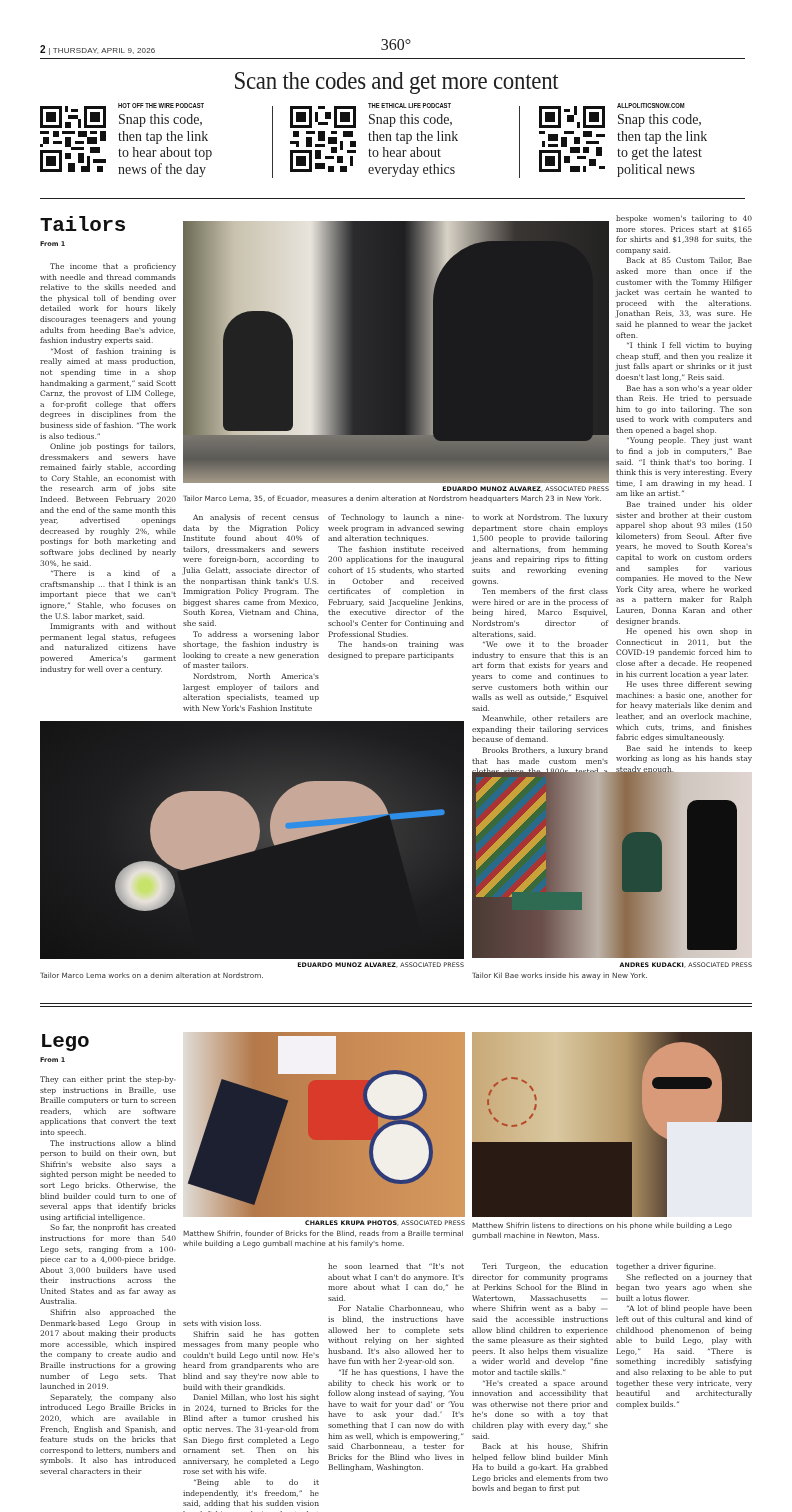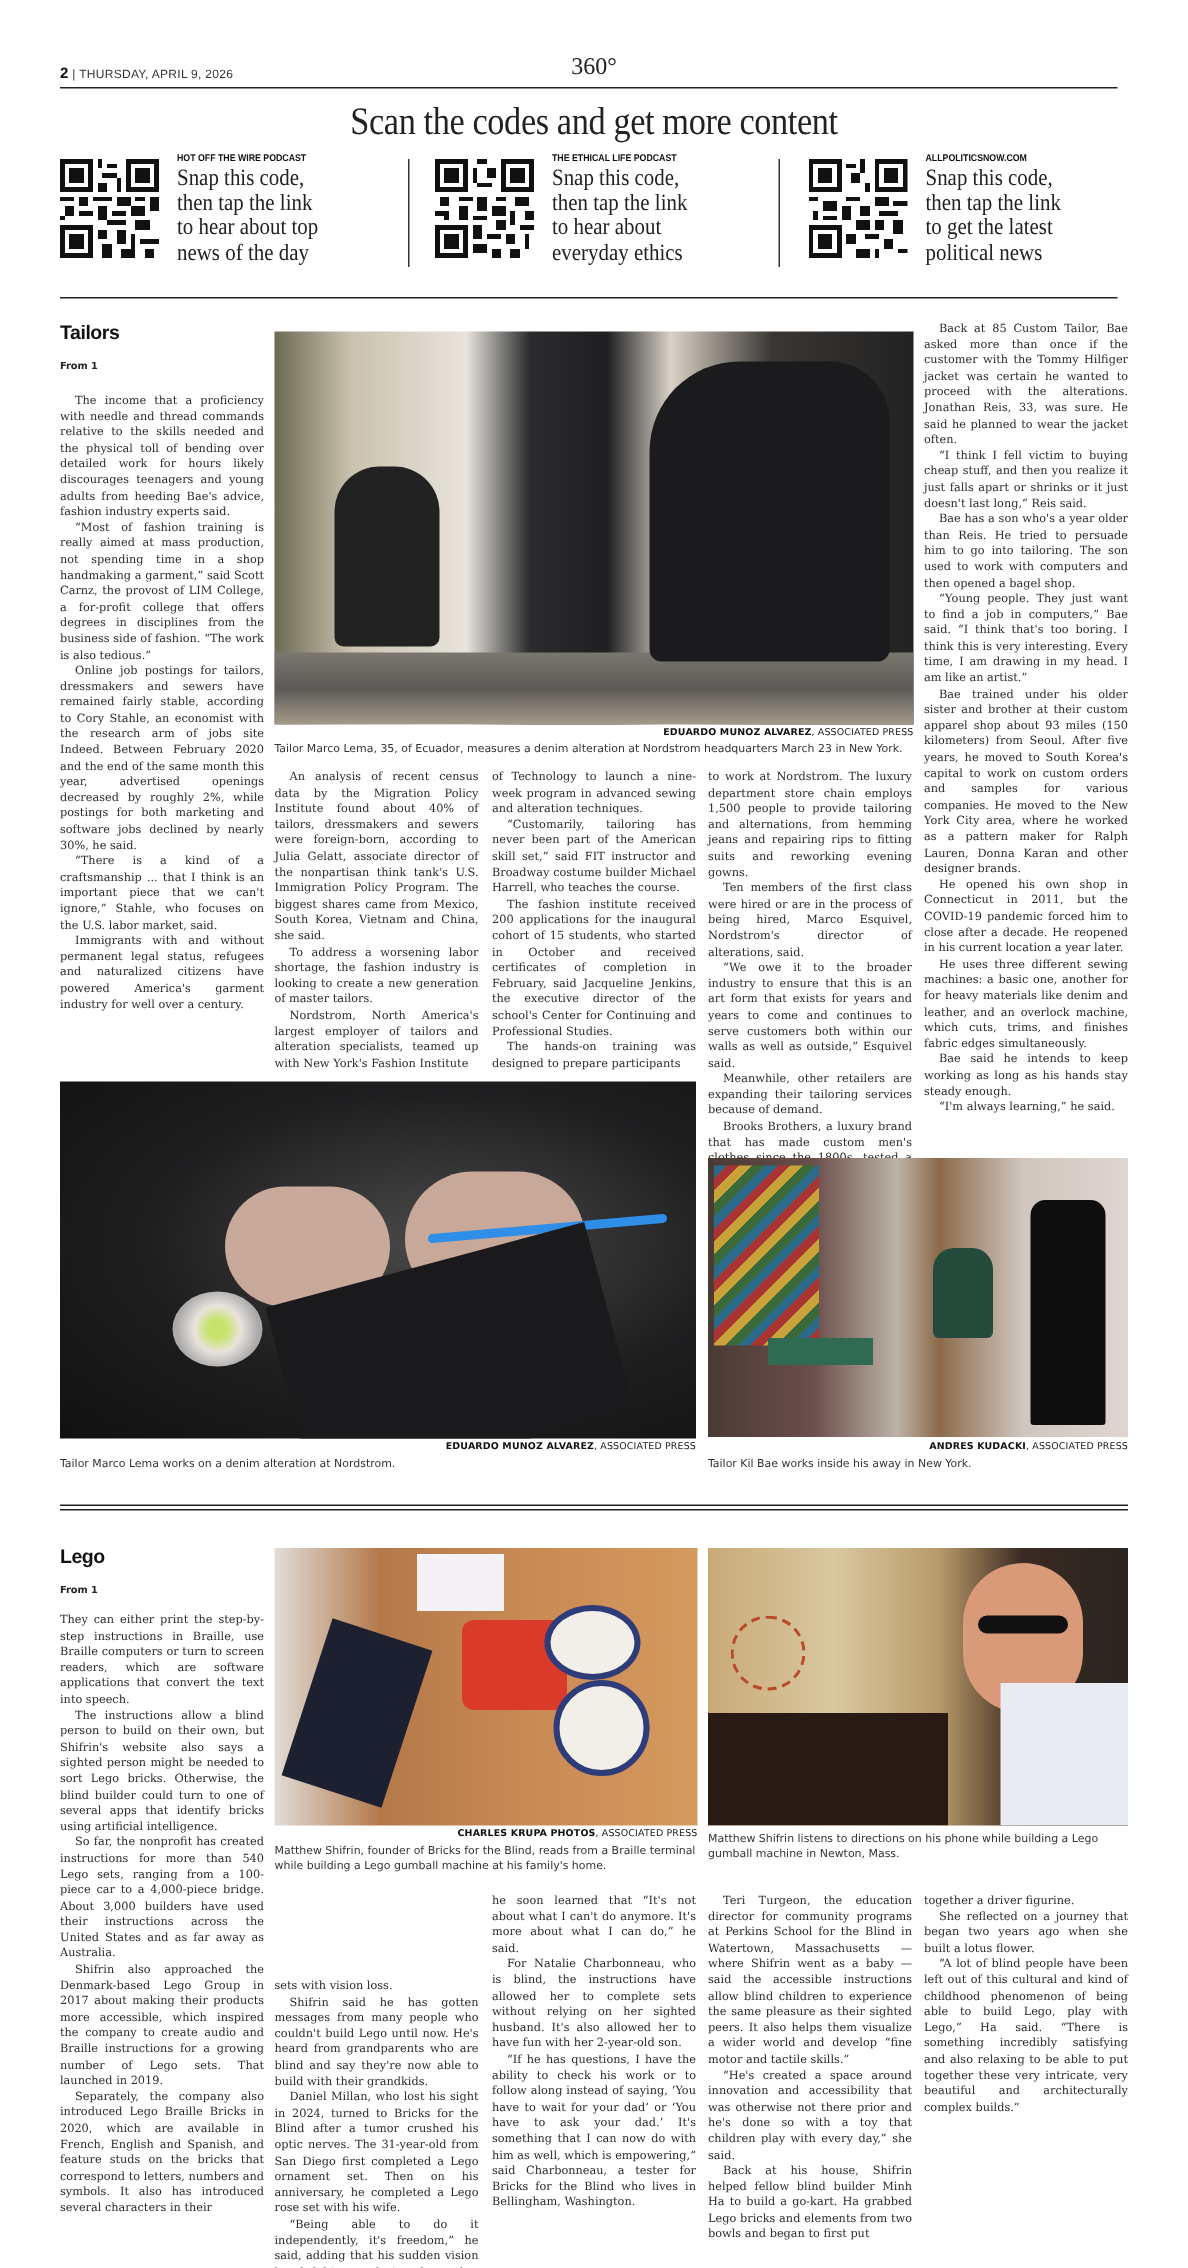--- a/index.html
+++ b/index.html
@@ -9,21 +9,21 @@
 .folio{left:40px;top:44px;font-family:"Liberation Sans",sans-serif;font-size:8px;color:#333;letter-spacing:.2px}
 .folio b{font-size:10px;font-weight:bold;color:#111}
 .section{left:0;width:792px;top:36px;text-align:center;font-family:"Liberation Serif",serif;font-size:16px;color:#222}
 .rule{height:0;border-top:1.5px solid #222}
 .scan-title{left:0;width:792px;top:66px;text-align:center;font-family:"Liberation Serif",serif;font-size:26px;color:#222;letter-spacing:-.3px;transform:scaleX(.88)}
 .qr{width:66px;height:66px}
 .qr svg{width:100%;height:100%}
 .promo-kicker{font-family:"Liberation Sans",sans-serif;font-weight:bold;font-size:6.5px;color:#111;transform:scaleX(.9);transform-origin:left}
 .promo-text{font-family:"Liberation Serif",serif;font-size:15.5px;line-height:16.5px;color:#222;width:110px;transform:scaleX(.9);transform-origin:left}
 .vsep{width:0;border-left:1px solid #333}
-.headline{font-family:Liberation Sans, sans-serif;font-weight:bold;font-size:13px;color:#111;letter-spacing:-.3px}
+.headline{font-family:Liberation Mono, monospace;font-weight:bold;font-size:21px;color:#111;letter-spacing:-.3px}
 .from{font-family:"DejaVu Sans",sans-serif;font-weight:bold;font-size:6.5px;color:#222}
 .col{font-family:"DejaVu Serif",serif;font-size:7.55px;line-height:10.6px;color:#2a2a2a;text-align:justify;hyphens:auto}
 .col p{text-indent:10px}
 .col p.noind{text-indent:0}
 .credit{font-family:"DejaVu Sans",sans-serif;font-size:6.3px;color:#222;text-align:right;letter-spacing:.1px}
 .credit b{font-weight:bold;color:#111}
 .caption{font-family:"DejaVu Sans",sans-serif;font-size:7.3px;line-height:9.8px;color:#333}
 .photo{overflow:hidden}
 .dbl{height:4px;border-top:1.5px solid #222;border-bottom:1.5px solid #222}
 </style>
@@ -217,34 +217,34 @@
 </div>
 
 <div class="abs col" style="left:183px;top:513px;width:136px">
   <p>An analysis of recent census data by the Migration Policy Institute found about 40% of tailors, dressmakers and sewers were foreign-born, according to Julia Gelatt, associate director of the nonpartisan think tank's U.S. Immigration Policy Program. The biggest shares came from Mexico, South Korea, Vietnam and China, she said.</p>
   <p>To address a worsening labor shortage, the fashion industry is looking to create a new generation of master tailors.</p>
   <p>Nordstrom, North America's largest employer of tailors and alteration specialists, teamed up with New York's Fashion Institute</p>
 </div>
 
 <div class="abs col" style="left:328px;top:513px;width:136px">
   <p class="noind">of Technology to launch a nine-week program in advanced sewing and alteration techniques.</p>
-  <p>“Customarily, tailoring has never been part of the American skill set,” said FIT instructor and Broadway costume builder Michael Harrell, who teaches the course.</p>
   <p>The fashion institute received 200 applications for the inaugural cohort of 15 students, who started in October and received certificates of completion in February, said Jacqueline Jenkins, the executive director of the school's Center for Continuing and Professional Studies.</p>
   <p>The hands-on training was designed to prepare participants</p>
 </div>
 
 <div class="abs col" style="left:472px;top:513px;width:136px">
   <p class="noind">to work at Nordstrom. The luxury department store chain employs 1,500 people to provide tailoring and alternations, from hemming jeans and repairing rips to fitting suits and reworking evening gowns.</p>
   <p>Ten members of the first class were hired or are in the process of being hired, Marco Esquivel, Nordstrom's director of alterations, said.</p>
   <p>“We owe it to the broader industry to ensure that this is an art form that exists for years and years to come and continues to serve customers both within our walls as well as outside,” Esquivel said.</p>
   <p>Meanwhile, other retailers are expanding their tailoring services because of demand.</p>
   <p>Brooks Brothers, a luxury brand that has made custom men's clothes since the 1800s, tested a similar service for women at five stores last year. This year, it expanded</p>
 </div>
 
 <div class="abs col" style="left:616px;top:214px;width:136px">
+  <p class="noind">bespoke women's tailoring to 40 more stores. Prices start at $165 for shirts and $1,398 for suits, the company said.</p>
   <p>Back at 85 Custom Tailor, Bae asked more than once if the customer with the Tommy Hilfiger jacket was certain he wanted to proceed with the alterations. Jonathan Reis, 33, was sure. He said he planned to wear the jacket often.</p>
   <p>“I think I fell victim to buying cheap stuff, and then you realize it just falls apart or shrinks or it just doesn't last long,” Reis said.</p>
   <p>Bae has a son who's a year older than Reis. He tried to persuade him to go into tailoring. The son used to work with computers and then opened a bagel shop.</p>
   <p>“Young people. They just want to find a job in computers,” Bae said. “I think that's too boring. I think this is very interesting. Every time, I am drawing in my head. I am like an artist.”</p>
   <p>Bae trained under his older sister and brother at their custom apparel shop about 93 miles (150 kilometers) from Seoul. After five years, he moved to South Korea's capital to work on custom orders and samples for various companies. He moved to the New York City area, where he worked as a pattern maker for Ralph Lauren, Donna Karan and other designer brands.</p>
   <p>He opened his own shop in Connecticut in 2011, but the COVID-19 pandemic forced him to close after a decade. He reopened in his current location a year later.</p>
   <p>He uses three different sewing machines: a basic one, another for for heavy materials like denim and leather, and an overlock machine, which cuts, trims, and finishes fabric edges simultaneously.</p>
   <p>Bae said he intends to keep working as long as his hands stay steady enough.</p>
   <p>“I'm always learning,” he said.</p>
 </div>

